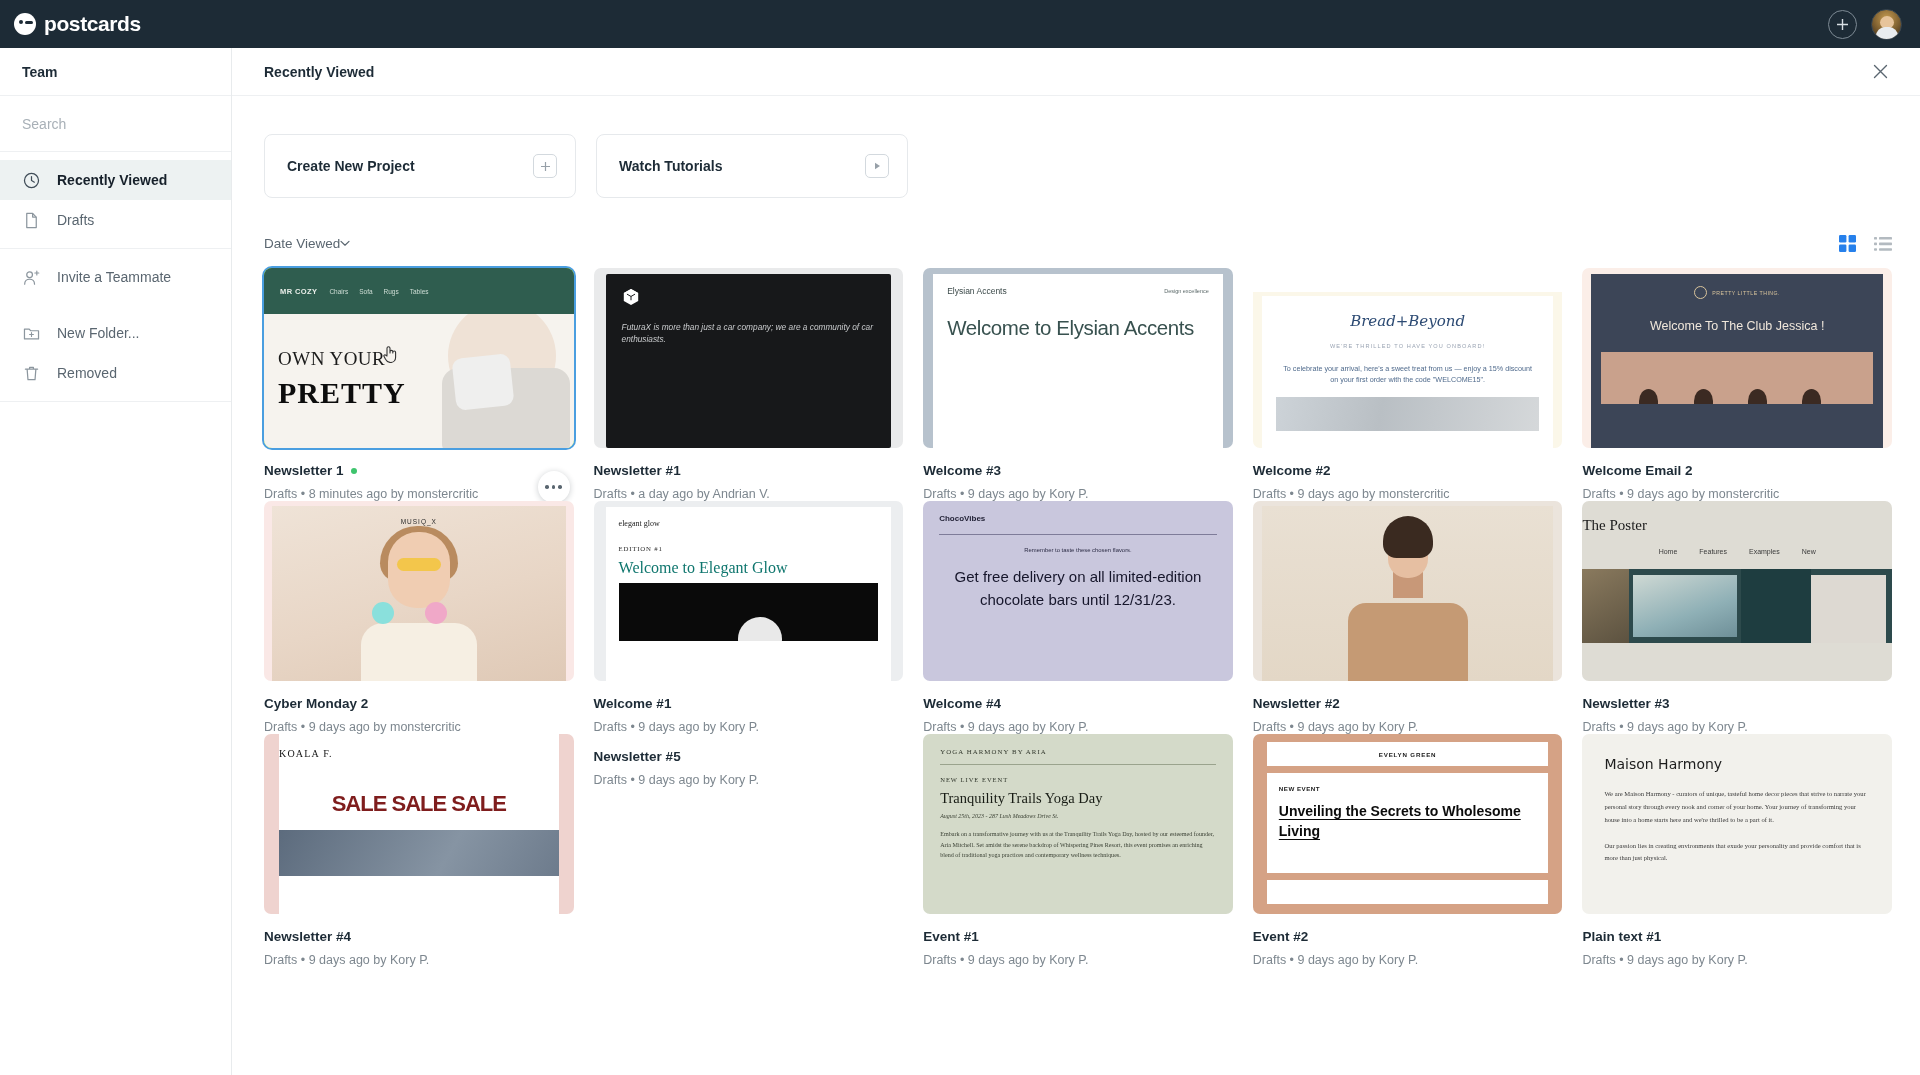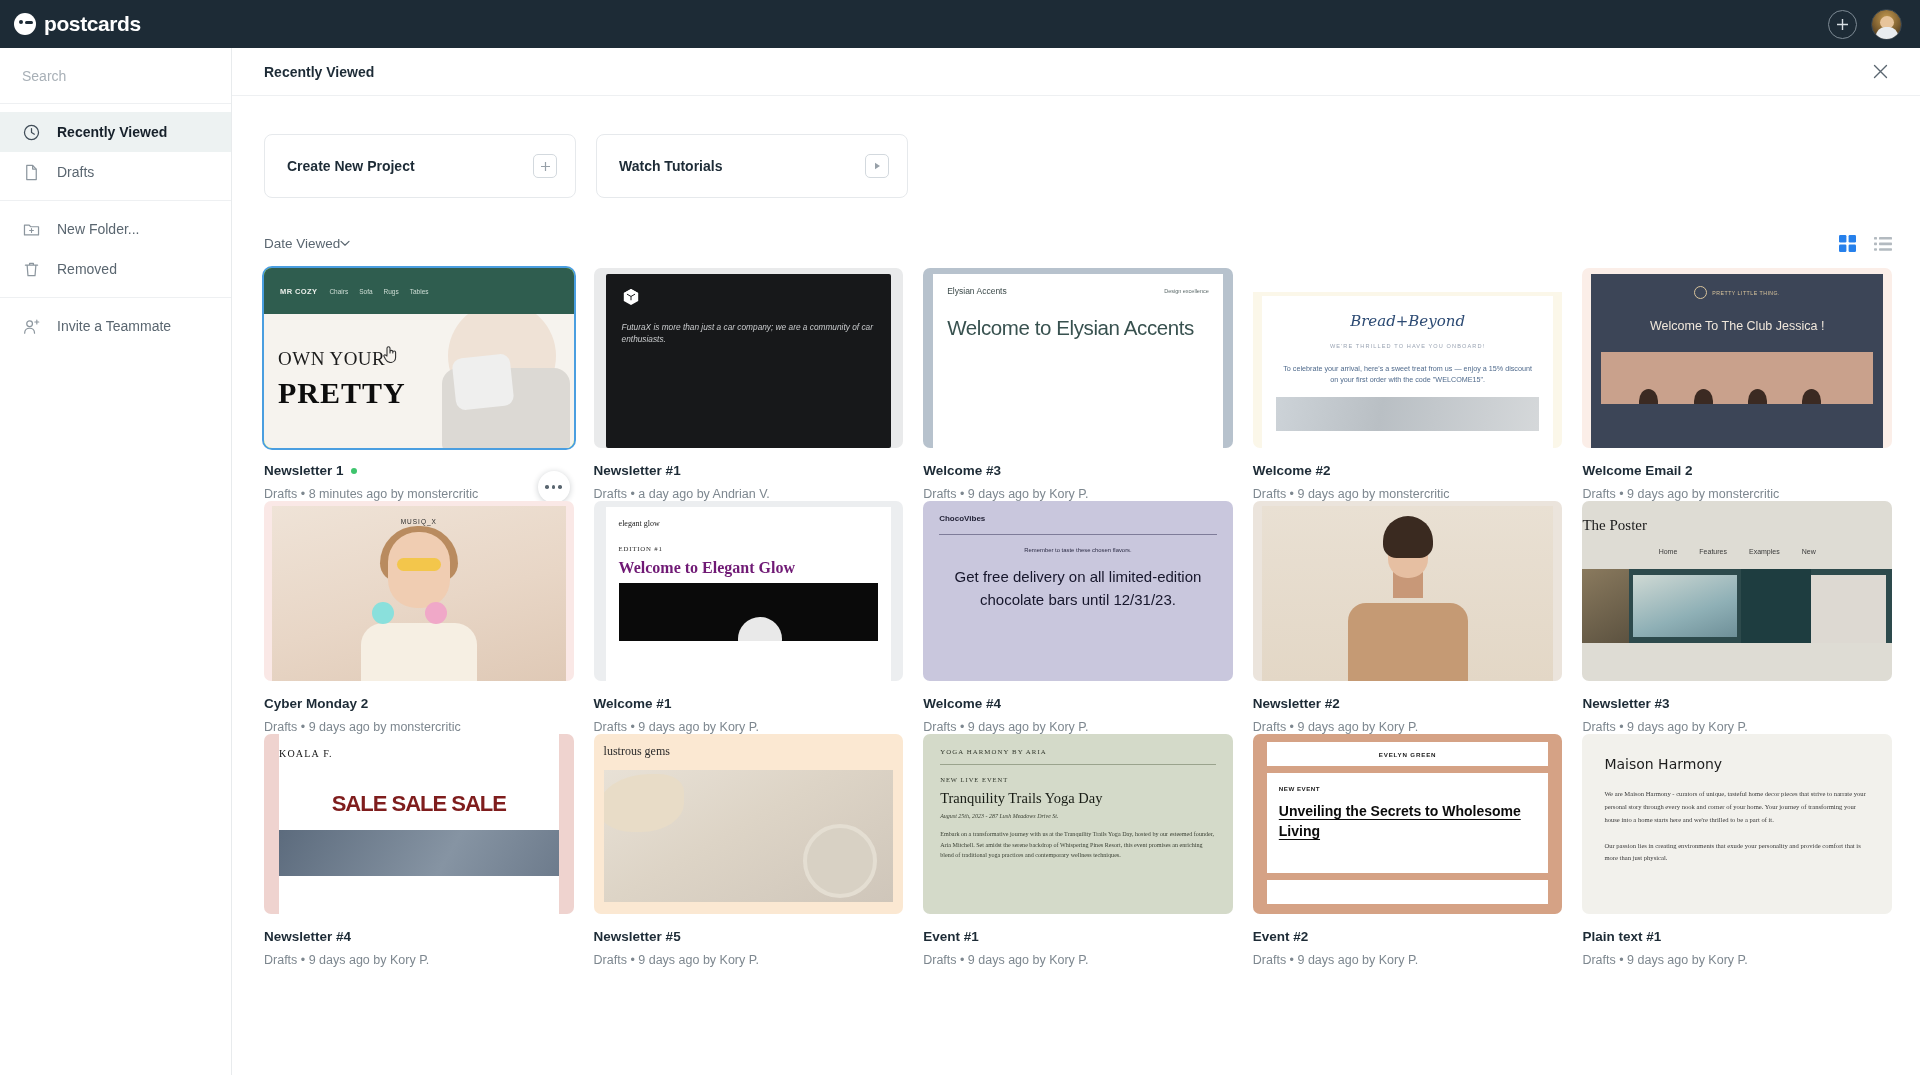--- a/index.html
+++ b/index.html
@@ -213,21 +213,21 @@
   .t-musiq .hair { position:absolute; left:50%; transform:translateX(-50%); top:20px; width:78px; height:56px; border-radius:40px 40px 20px 20px; background:#b98b5f;}
   .t-musiq .glass { position:absolute; left:50%; transform:translateX(-50%); top:52px; width:44px; height:13px; border-radius:8px; background:#f3c53f; opacity:.9;}
   .t-musiq .hp-l { position:absolute; left:34%; top:96px; width:22px; height:22px; border-radius:50%; background:#8ae0dc;}
   .t-musiq .hp-r { position:absolute; left:52%; top:96px; width:22px; height:22px; border-radius:50%; background:#f0a8c8;}
   .t-musiq .body { position:absolute; left:50%; transform:translateX(-50%); bottom:0; width:116px; height:58px; border-radius:22px 22px 0 0; background:#f6efe3;}
 
   .t-glow { background:#eceef0; height:100%; padding:6px 12px 0 12px;}
   .t-glow .page { background:#fff; height:100%; padding:12px 13px;}
   .t-glow .brand { font-family:"Liberation Serif", serif; font-size:8px; color:#1b1b1b;}
   .t-glow .ed { margin-top:17px; font-family:"Liberation Serif", serif; font-size:6.8px; color:#2a2a2a; letter-spacing:.8px;}
-  .t-glow .big { margin-top:7px; font-family:"Liberation Serif", serif; font-size:16px; color:#701a75;font-weight:bold;}
+  .t-glow .big { margin-top:7px; font-family:"Liberation Serif", serif; font-size:16px; color:#0f766e;}
   .t-glow .photo { margin-top:6px; height:58px; background:#0a0a0a; position:relative; overflow:hidden;}
   .t-glow .photo span { position:absolute; left:46%; bottom:-20px; width:44px; height:44px; border-radius:50%; background:#e9e9e9;}
 
   .t-choco { background:#c9c7dd; height:100%; padding:13px 16px 0 16px; text-align:center;}
   .t-choco .brand { font-size:8px; font-weight:bold; color:#1f1f33;}
   .t-choco .rule { margin-top:11px; height:1px; background:#7e7c99;}
   .t-choco .sub { margin-top:12px; font-size:5.9px; color:#2c2c45;}
   .t-choco .big { margin-top:13px; font-size:15px; color:#16162b; line-height:1.5;}
 
   .t-turtle { background:#ebe4dc; height:100%; padding:5px 9px 0 9px;}
@@ -292,66 +292,67 @@
           <path d="M6.5 1v11M1 6.5h11" stroke="currentColor" stroke-width="1.4" fill="none"></path>
         </svg>
     </div>
     <div class="avatar"></div>
   </div>
 </div>
 
 <div class="shell">
 
   <aside class="sidebar">
+    <div class="sb-team">Team</div>
 
     <div class="sb-search">
       <input type="text" placeholder="Search" style="">
     </div>
 
     <div class="sb-group">
       <div class="sb-item active">
         <svg class="ico" viewBox="0 0 20 20">
           <circle cx="10" cy="10" r="7.4" fill="none" stroke="currentColor" stroke-width="1.3"></circle>
           <path d="M10 5.8V10l3 1.8" fill="none" stroke="currentColor" stroke-width="1.3" stroke-linecap="round"></path>
         </svg>
         <span>Recently Viewed</span>
       </div>
       <div class="sb-item">
         <svg class="ico" viewBox="0 0 20 20">
           <path d="M5 2.6h6.2L15 6.4V17.4H5z" fill="none" stroke="currentColor" stroke-width="1.3" stroke-linejoin="round"></path>
           <path d="M11.2 2.6V6.4H15" fill="none" stroke="currentColor" stroke-width="1.3" stroke-linejoin="round"></path>
         </svg>
         <span>Drafts</span>
-      </div>
-    </div>
-
-    <div class="sb-group">
-      <div class="sb-item">
-        <svg class="ico" viewBox="0 0 20 20">
-          <path d="M2.6 5.3h5l1.4 1.8h8.4v8.6H2.6z" fill="none" stroke="currentColor" stroke-width="1.3" stroke-linejoin="round"></path>
-          <path d="M10 9.1v4M8 11.1h4" stroke="currentColor" stroke-width="1.2" stroke-linecap="round"></path>
-        </svg>
-        <span>New Folder...</span>
-      </div>
-      <div class="sb-item">
-        <svg class="ico" viewBox="0 0 20 20">
-          <path d="M3.6 5.4h12.8M8 5.4V3.6h4v1.8M5.4 5.4l.9 11.1h7.4l.9-11.1" fill="none" stroke="currentColor" stroke-width="1.3" stroke-linecap="round" stroke-linejoin="round"></path>
-        </svg>
-        <span>Removed</span>
       </div>
     </div>
 
     <div class="sb-group last">
       <div class="sb-item">
         <svg class="ico" viewBox="0 0 20 20">
           <circle cx="8" cy="7" r="3" fill="none" stroke="currentColor" stroke-width="1.3"></circle>
           <path d="M2.8 17c0-3.2 2.3-5.3 5.2-5.3s5.2 2.1 5.2 5.3" fill="none" stroke="currentColor" stroke-width="1.3" stroke-linecap="round"></path>
           <path d="M15.6 3.2v4.2M13.5 5.3h4.2" stroke="currentColor" stroke-width="1.2" stroke-linecap="round"></path>
         </svg>
         <span>Invite a Teammate</span>
+      </div>
+    </div>
+
+    <div class="sb-group">
+      <div class="sb-item">
+        <svg class="ico" viewBox="0 0 20 20">
+          <path d="M2.6 5.3h5l1.4 1.8h8.4v8.6H2.6z" fill="none" stroke="currentColor" stroke-width="1.3" stroke-linejoin="round"></path>
+          <path d="M10 9.1v4M8 11.1h4" stroke="currentColor" stroke-width="1.2" stroke-linecap="round"></path>
+        </svg>
+        <span>New Folder...</span>
+      </div>
+      <div class="sb-item">
+        <svg class="ico" viewBox="0 0 20 20">
+          <path d="M3.6 5.4h12.8M8 5.4V3.6h4v1.8M5.4 5.4l.9 11.1h7.4l.9-11.1" fill="none" stroke="currentColor" stroke-width="1.3" stroke-linecap="round" stroke-linejoin="round"></path>
+        </svg>
+        <span>Removed</span>
       </div>
     </div>
   </aside>
 
   <section class="main">
     <div class="main-head">
       <div class="main-title">Recently Viewed</div>
       <div class="close-x">
         <svg width="15" height="15" viewBox="0 0 15 15">
             <path d="M1.5 1.5l12 12M13.5 1.5l-12 12" stroke="currentColor" stroke-width="1.35" fill="none" stroke-linecap="round"></path>
@@ -647,29 +648,20 @@
           </div>
           <div class="card-head">
             <div class="card-title">
               <span>Newsletter #4</span>
             </div>
             <div class="card-meta">Drafts  •  9 days ago by Kory P.</div>
           </div>
         </div>
 
         <div class="card">
-          <div class="thumb-wrap">
-            <div class="thumb t-gems">
-              <div class="brand">lustrous gems</div>
-              <div class="photo">
-                <div class="leaf"></div>
-                <div class="plate"></div>
-              </div>
-            </div>
-          </div>
           <div class="card-head">
             <div class="card-title">
               <span>Newsletter #5</span>
             </div>
             <div class="card-meta">Drafts  •  9 days ago by Kory P.</div>
           </div>
         </div>
 
         <div class="card">
           <div class="thumb-wrap">

